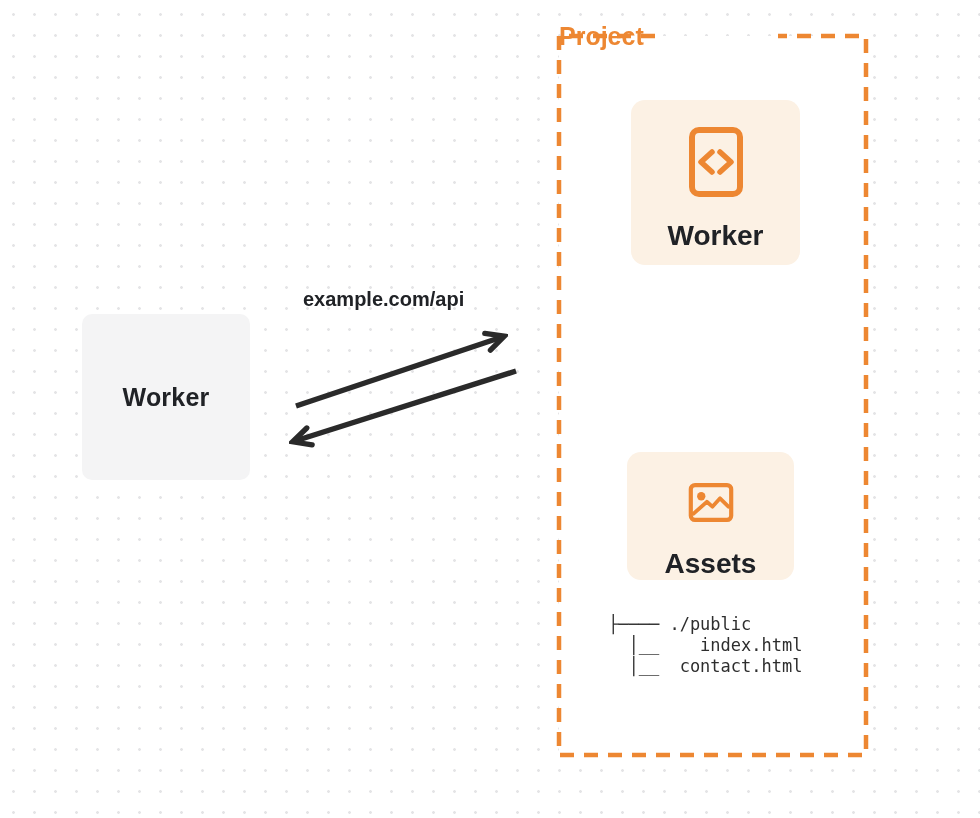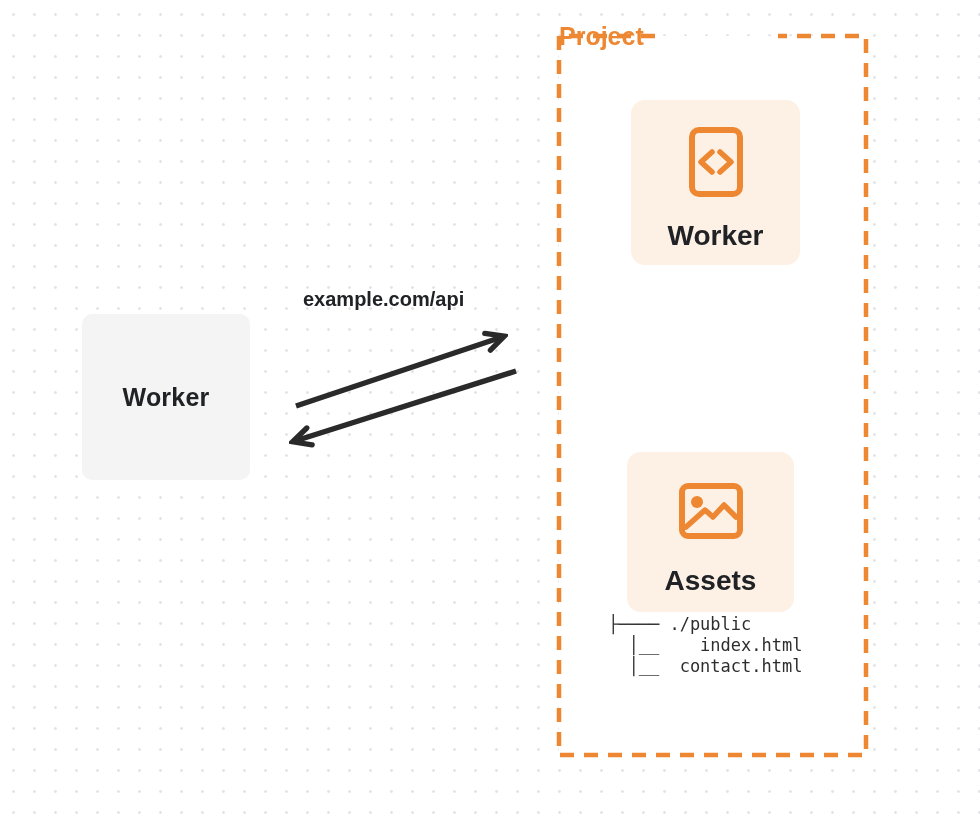--- a/index.html
+++ b/index.html
@@ -59,21 +59,21 @@
   }
   .card {
     position: absolute;
     background: #fcf1e4;
     border-radius: 14px;
     display: flex;
     flex-direction: column;
     align-items: center;
   }
   .card.worker { left: 631px; top: 100px; width: 169px; height: 165px; }
-  .card.assets { left: 627px; top: 452px; width: 167px; height: 160px; }
+  .card.assets { left: 627px; top: 452px; width: 167px; height: 128px; }
   .card.worker .icon { margin-top: 27px; }
   .card.assets .icon { margin-top: 31px; }
   .card.worker .card-label { margin-top: 23px; }
   .card.assets .card-label { margin-top: 26px; }
   .card-label {
     font-size: 28px;
     font-weight: 700;
     color: #202226;
   }
   .tree {

